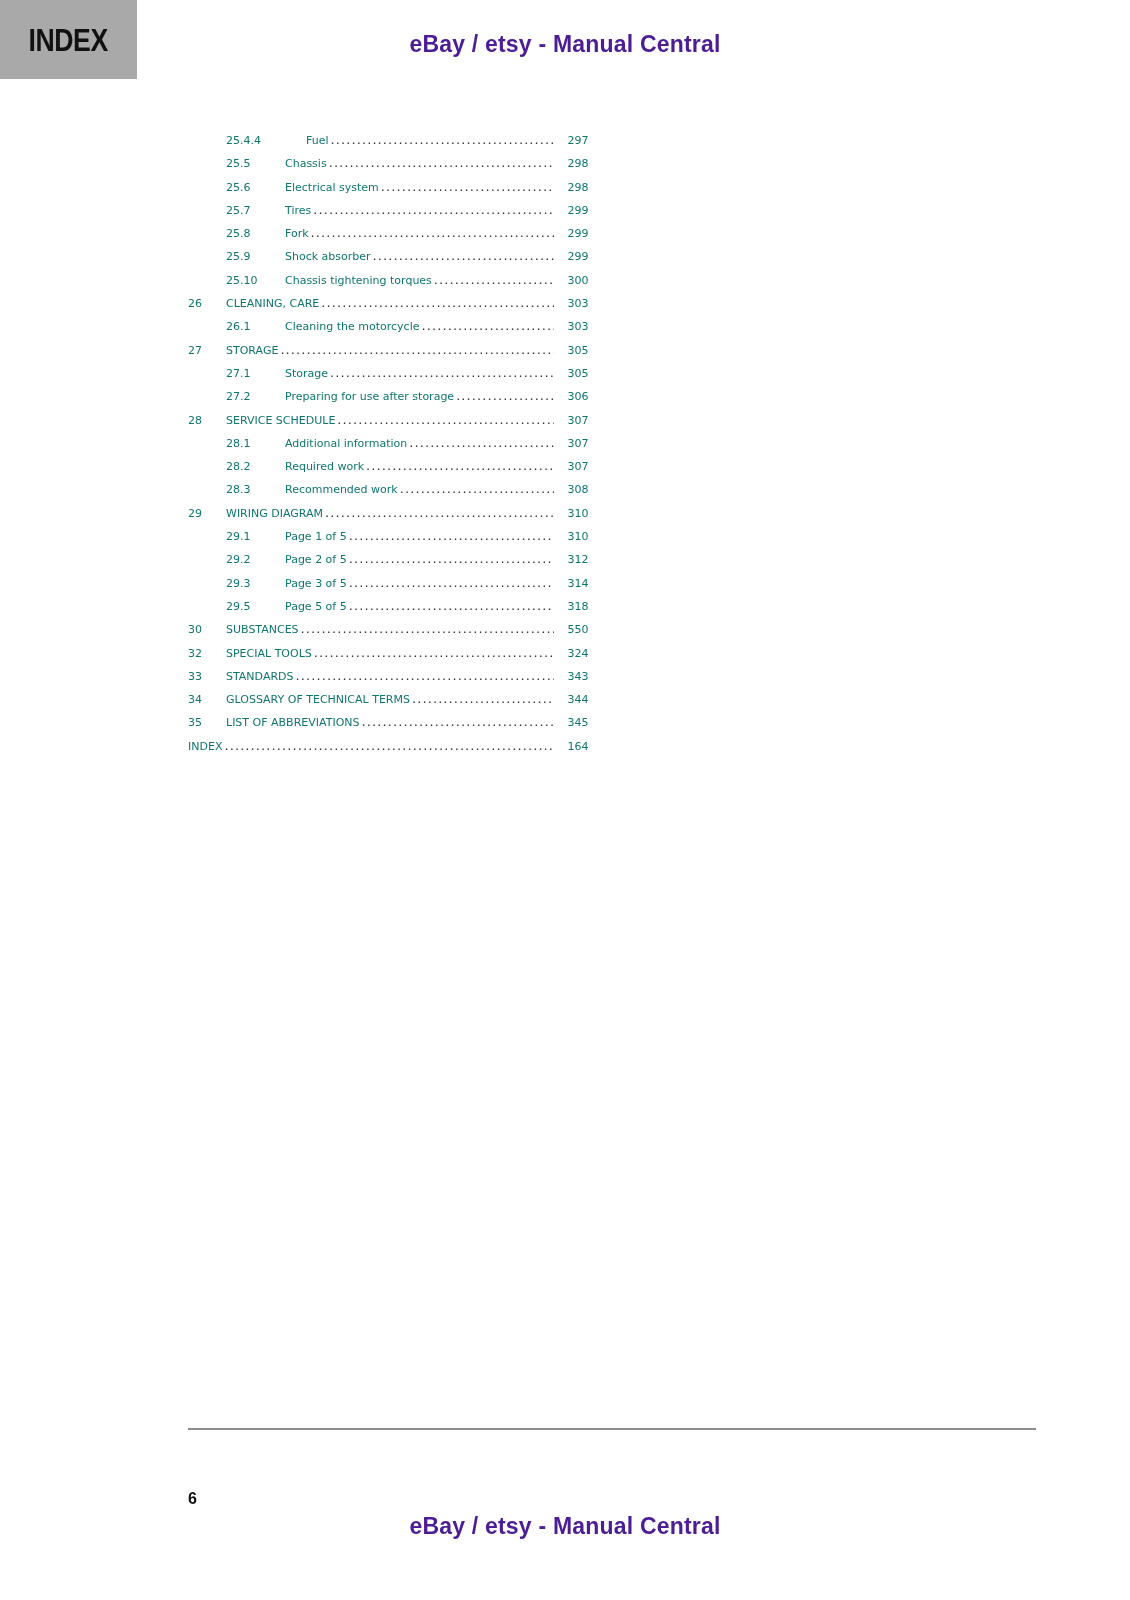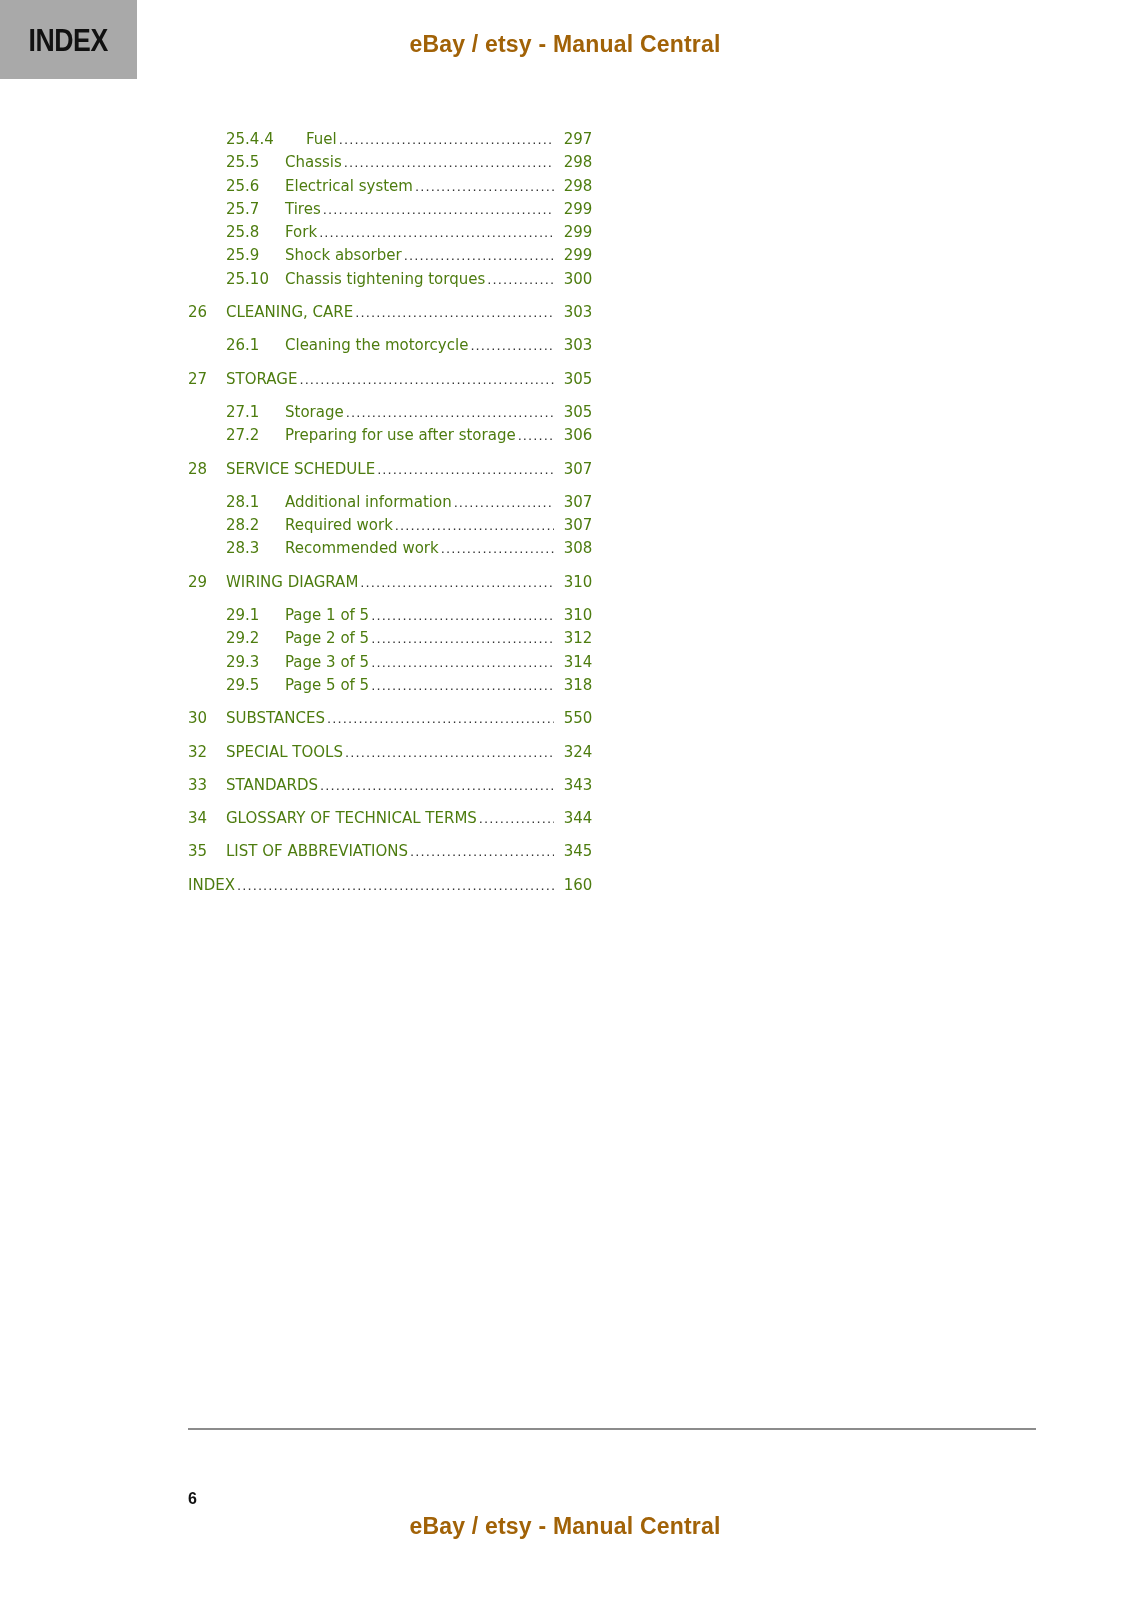--- a/index.html
+++ b/index.html
@@ -37,44 +37,44 @@
       margin-top: 2px;
     }
     .watermark {
       position: absolute;
       left: 0;
       width: 1130px;
       text-align: center;
       font-family: "Liberation Sans", sans-serif;
       font-weight: bold;
       font-size: 23px;
-      color: #a16207;
+      color: #4c1d95;
       letter-spacing: 0.2px;
     }
     .watermark.top { top: 31px; left: 0; padding-left: 0; }
     .watermark.bottom { top: 1513px; }
 
     .toc {
       position: absolute;
       left: 188px;
       top: 128px;
       width: 410px;
       font-family: "DejaVu Sans", sans-serif;
-      font-size: 15px;
-      color: #4d7c0f;
+      font-size: 11px;
+      color: #0f766e;
     }
     .toc-row {
       position: relative;
       display: flex;
       align-items: baseline;
       height: 23.3px;
       line-height: 23.3px;
       white-space: nowrap;
     }
-    .toc-row.gap { margin-top: 10px; }
+    .toc-row.gap { }
     .toc-row .num {
       flex: 0 0 auto;
     }
     .toc-row.lvl1 .num { width: 38px; }
     .toc-row.lvl2 .num { width: 59px; margin-left: 38px; }
     .toc-row.lvl3 .num { width: 80px; margin-left: 38px; }
     .toc-row.lvl0 .num { width: 0; }
     .toc-row .title {
       flex: 0 0 auto;
       padding-right: 2px;
@@ -280,19 +280,19 @@
   <div class="toc-row lvl1 gap">
       <span class="num">35</span>
       <span class="title">LIST OF ABBREVIATIONS</span>
       <span class="leader"></span>
       <span class="page">345</span>
     </div>
   <div class="toc-row lvl0 gap">
       <span class="num"></span>
       <span class="title">INDEX</span>
       <span class="leader"></span>
-      <span class="page">160</span>
+      <span class="page">164</span>
     </div>
 </div>
 
 <div class="footer-rule"></div>
 <div class="page-number">6</div>
 <div class="watermark bottom">eBay / etsy - Manual Central</div>
 
 </body></html>

